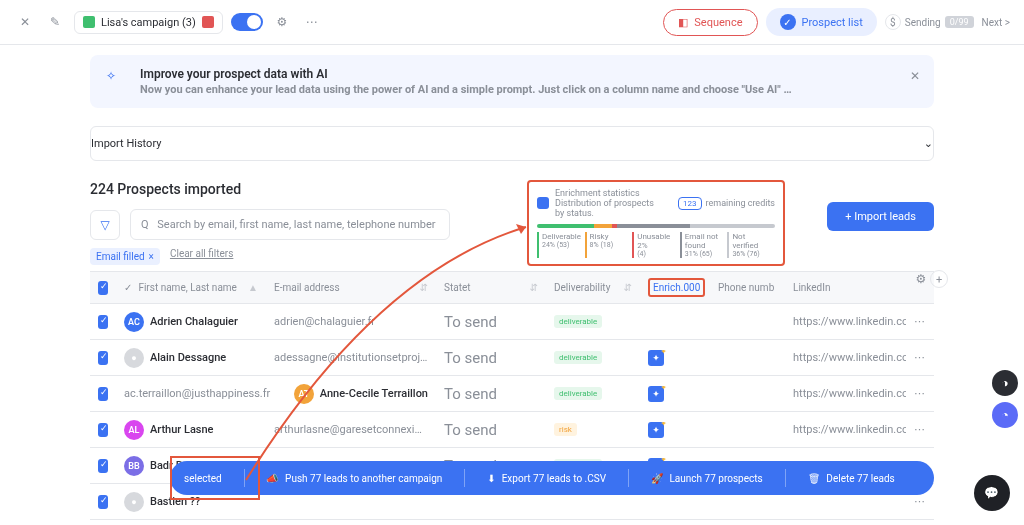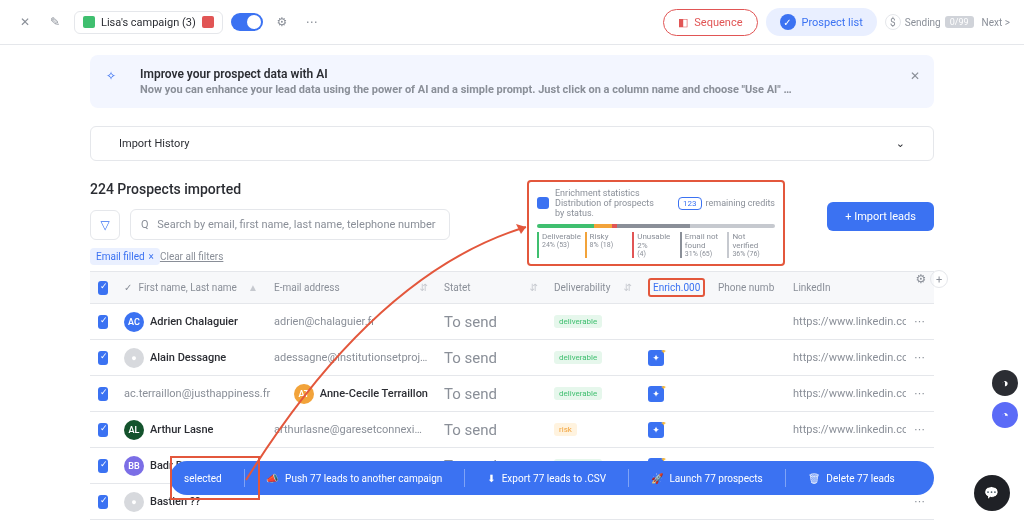--- a/index.html
+++ b/index.html
@@ -34,39 +34,39 @@
   .sending .dot{width:16px;height:16px;border-radius:50%;border:1px solid var(--gray-light);display:flex;align-items:center;justify-content:center;}
   .badge{background:#d0d3d9;color:#fff;border-radius:3px;padding:1px 5px;font-size:9px;}
   .next{font-size:10px;color:var(--gray);}
   
   .content{padding:10px 90px 0 90px;}
   .banner{background:var(--blue-xlight);border-radius:8px;padding:12px 16px;display:flex;gap:14px;align-items:flex-start;position:relative;margin-bottom:18px;}
   .banner .ic{width:20px;height:20px;color:var(--blue);margin-top:2px;}
   .banner .title{font-weight:600;font-size:12px;color:var(--text);}
   .banner .sub{font-size:11px;color:var(--gray);margin-top:2px;font-weight:bold;}
   .banner .close{position:absolute;right:14px;top:14px;color:var(--gray);}
-  .history{border:1px solid var(--gray-light);border-radius:6px;padding:10px 28px;display:flex;align-items:center;justify-content:space-between;font-size:11px;margin-bottom:20px;}
+  .history{border:1px solid var(--gray-light);border-radius:6px;padding:10px 0;display:flex;align-items:center;justify-content:space-between;font-size:11px;margin-bottom:20px;}
   .section-title{font-size:14px;font-weight:500;margin-bottom:12px;}
   .controls{display:flex;align-items:center;gap:10px;margin-bottom:8px;}
   .filter-btn{width:30px;height:30px;border:1px solid var(--gray-light);border-radius:6px;display:flex;align-items:center;justify-content:center;color:var(--blue);}
   .search{flex:0 0 320px;border:1px solid var(--gray-light);border-radius:6px;padding:8px 10px;font-size:11px;color:var(--gray);}
   .stats-card{border:2px solid var(--callout);border-radius:4px;padding:6px 8px;width:258px;position:absolute;left:527px;top:180px;background:#fff;}
   .stats-head{display:flex;align-items:center;gap:6px;font-size:9px;color:var(--gray);}
   .stats-head .sq{width:12px;height:12px;background:var(--blue);border-radius:3px;}
   .credits{display:flex;align-items:center;gap:4px;margin-left:auto;}
   .credits .cnum{border:1px solid var(--blue);color:var(--blue);border-radius:4px;padding:1px 4px;font-size:8px;}
   .bar{height:4px;border-radius:2px;display:flex;overflow:hidden;margin:6px 0 4px;}
   .bar span{height:100%;}
   .dist{display:flex;gap:0;font-size:8px;}
   .dist .col{flex:1;border-left:2px solid;padding:0 3px;}
   .dist .lbl{color:var(--gray);font-size:8px;}
   .dist .val{color:var(--gray);font-size:7px;}
   .import-btn{position:absolute;right:90px;top:202px;background:var(--blue);color:#fff;border-radius:6px;padding:8px 18px;font-size:11px;}
   
-  .filterrow{display:flex;align-items:center;margin-bottom:6px;}
+  .filterrow{display:flex;align-items:flex-start;gap:10px;margin-bottom:6px;}
   .chip{background:#eaf0ff;color:var(--blue);border-radius:4px;padding:3px 6px;font-size:10px;display:flex;align-items:center;gap:4px;}
   .clear{font-size:10px;color:var(--gray);text-decoration:underline;}
   
   .table{border-top:1px solid var(--gray-light);}
   .thead,.trow{display:flex;align-items:center;border-bottom:1px solid var(--gray-light);}
   .thead{background:var(--gray-xlight);font-size:10px;color:var(--gray);height:32px;}
   .trow{height:36px;font-size:11px;}
   .cell{padding:0 8px;display:flex;align-items:center;gap:6px;overflow:hidden;white-space:nowrap;text-overflow:ellipsis;}
   .c-chk{width:26px;justify-content:center;}
   .c-name{width:150px;}
@@ -270,21 +270,21 @@
             </div>
             <div class="cell c-phone"></div>
             <div class="cell c-link">https://www.linkedin.com/in/…</div>
             <div class="cell c-more">⋯</div>
           </div>
           <div class="trow">
             <div class="cell c-chk">
               <span class="chk"></span>
             </div>
             <div class="cell c-name">
-              <span class="avatar" style="background:#14532d">AL</span>
+              <span class="avatar" style="background:#d946ef">AL</span>
               <span style="font-weight:500">Arthur Lasne</span>
             </div>
             <div class="cell c-email">arthurlasne@garesetconnexi…</div>
             <div class="cell c-status">
               <span class="status-send">To send</span>
             </div>
             <div class="cell c-deliv">
               <span class="deliv-tag risk">risk</span>
             </div>
             <div class="cell c-enrich">

